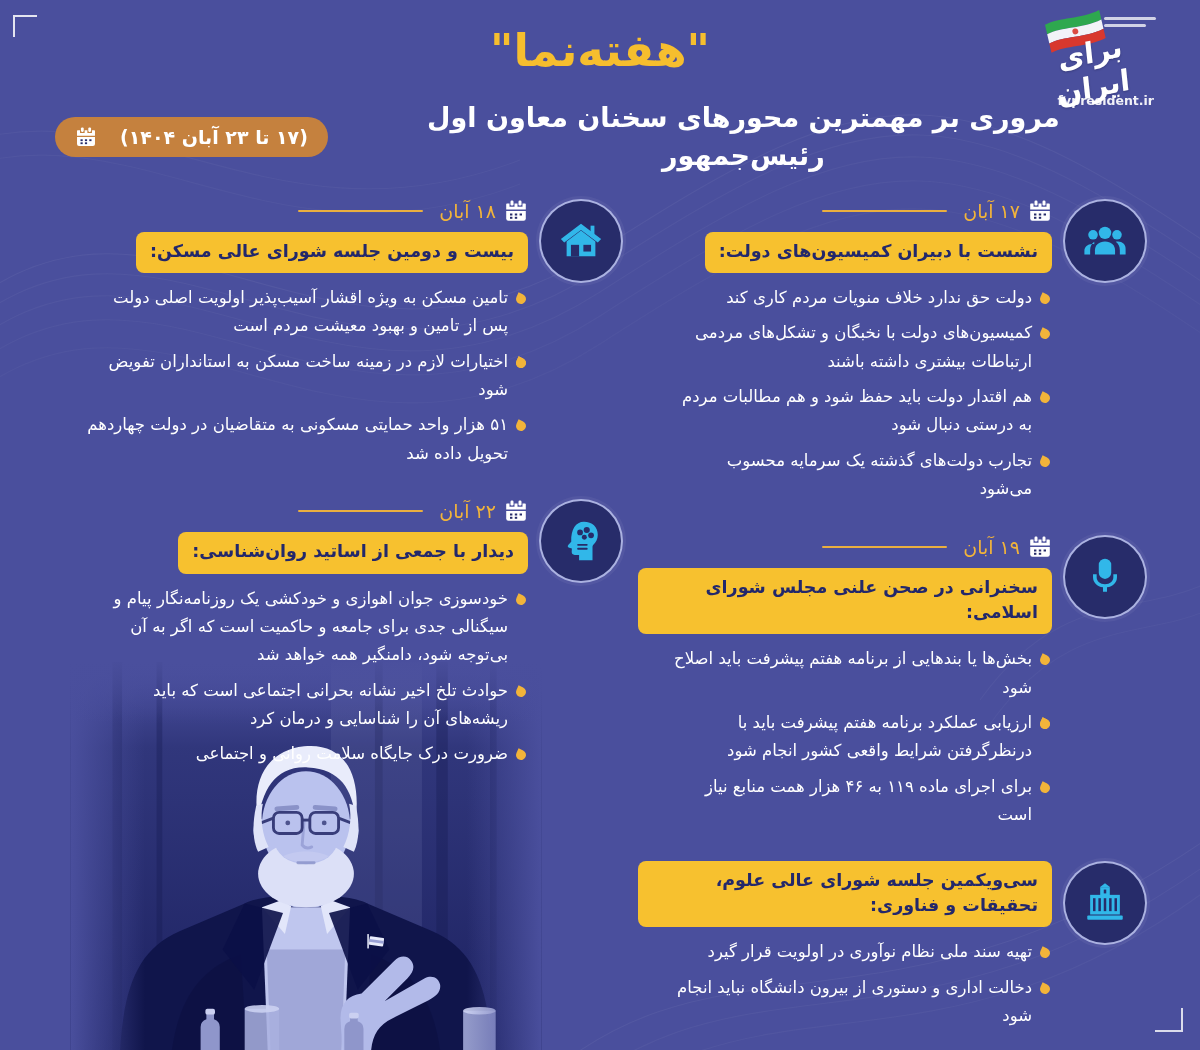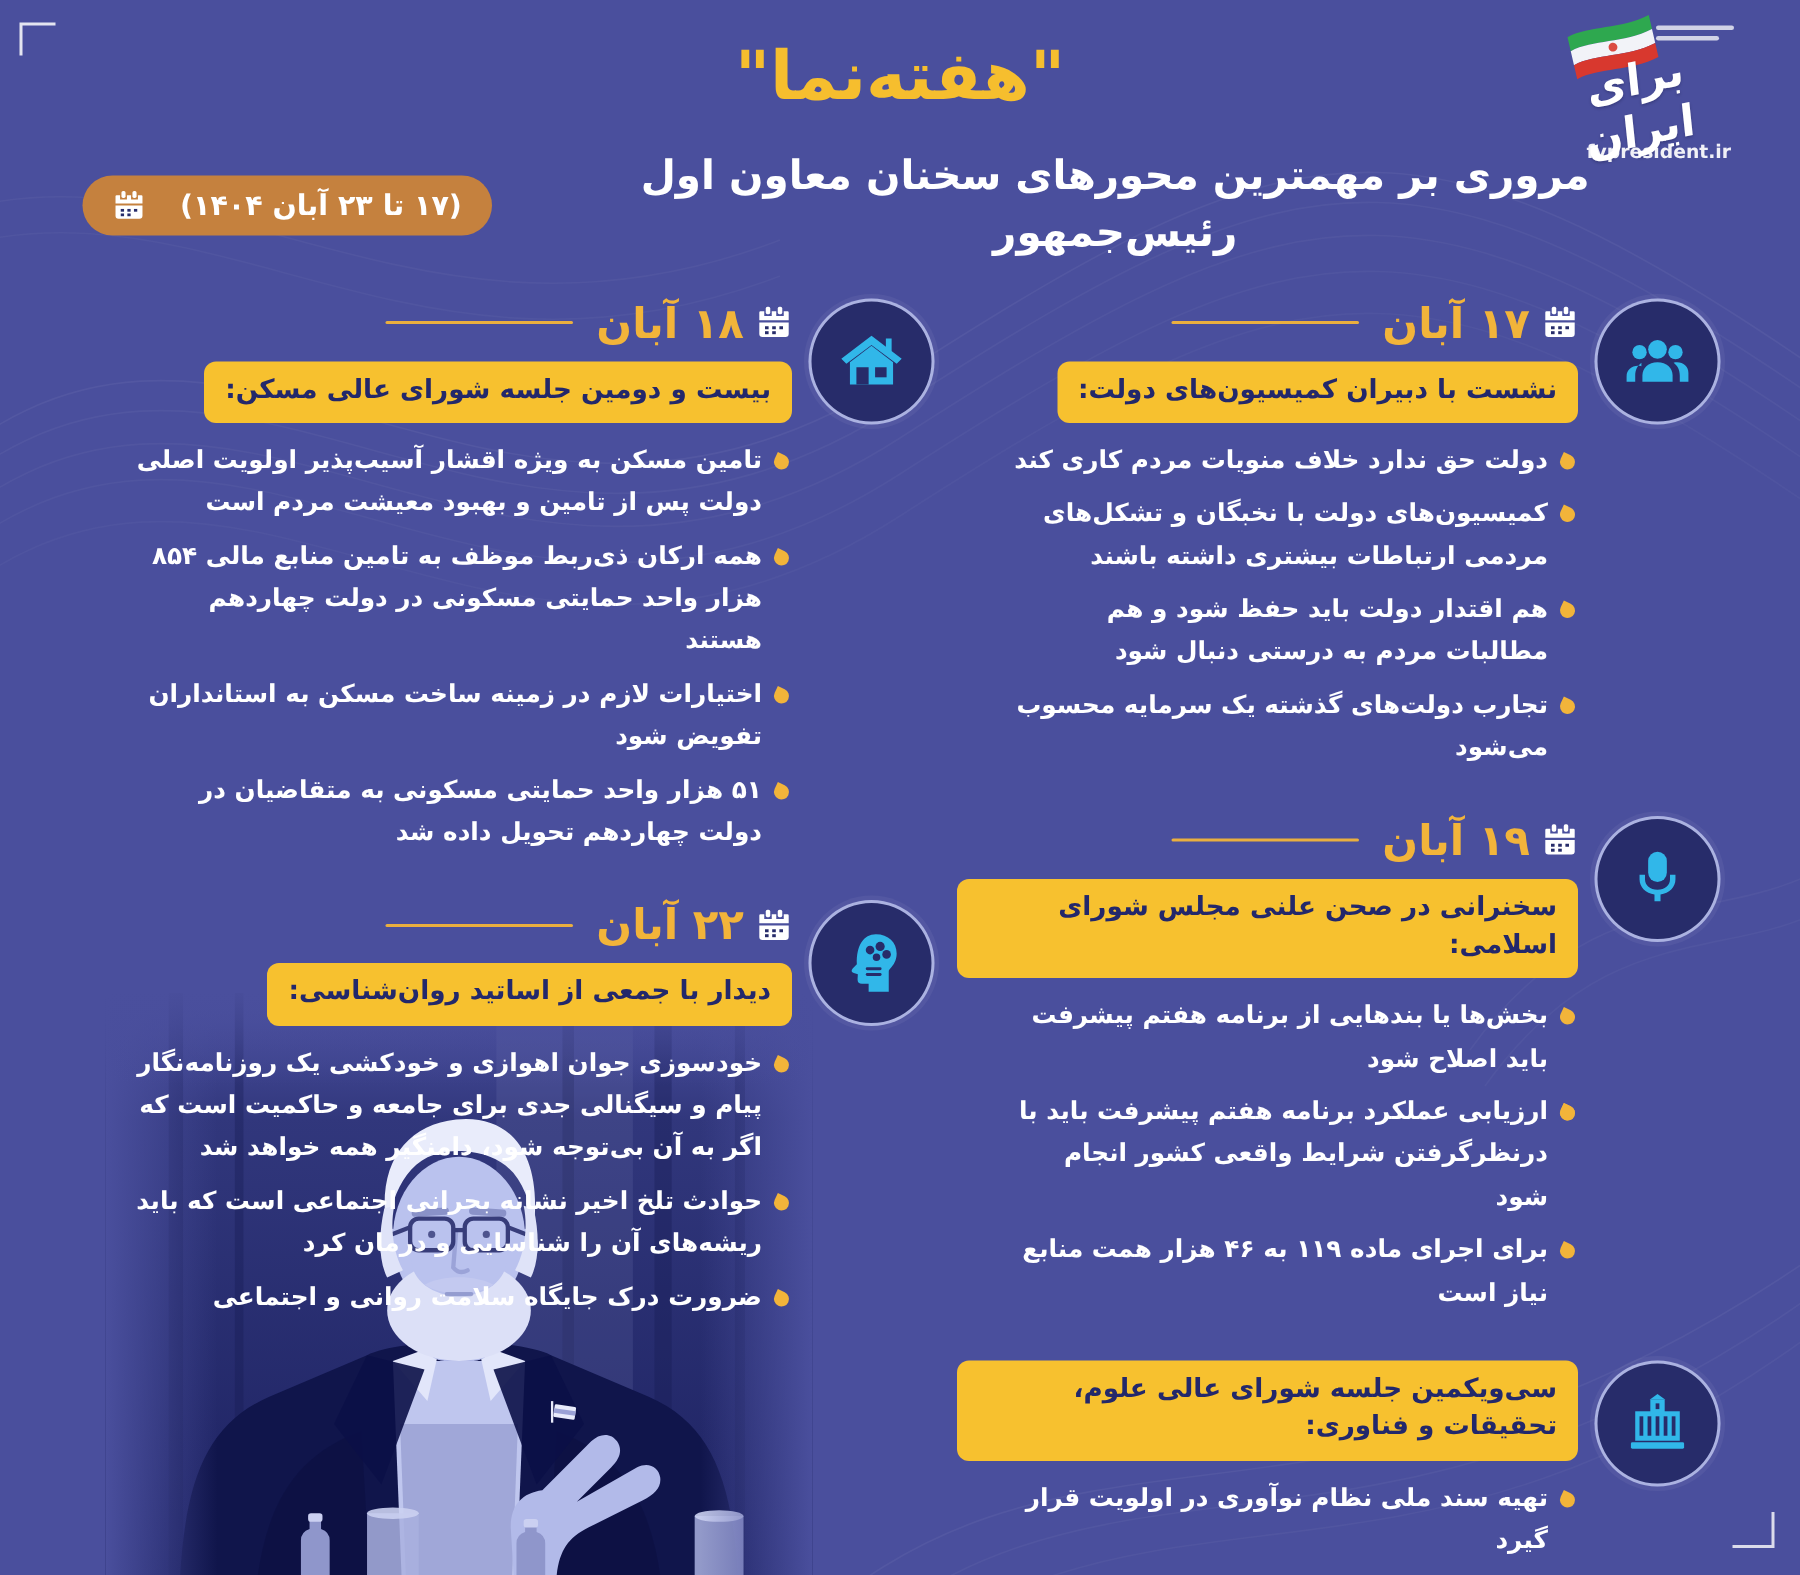--- a/index.html
+++ b/index.html
@@ -48,29 +48,29 @@
   .sec{display:flex;gap:8px;margin-bottom:24px;}
   .icon-col{flex:0 0 90px;display:flex;justify-content:center;padding-top:0;}
   .icon-circle{width:80px;height:80px;border-radius:50%;background:var(--icon-circle-navy,#272C6A);
     border:2px solid rgba(205,213,255,.8);box-shadow:0 0 0 3px rgba(255,255,255,.05);
     display:flex;align-items:center;justify-content:center;}
   .icon-circle svg{width:46px;height:46px;}
   .sec-content{flex:1;min-width:0;}
 
   .date-row{display:flex;align-items:center;gap:8px;margin-bottom:9px;}
   .date-row .cal{width:24px;height:24px;flex:0 0 24px;}
-  .date-text{color:var(--date-gold,#F2B43A);font-size:28px;font-weight:700;white-space:nowrap;}
+  .date-text{color:var(--date-gold,#F2B43A);font-size:19px;font-weight:400;white-space:nowrap;}
   .date-line{width:125px;height:2px;background:var(--date-gold,#F2B43A);border-radius:1px;margin-right:8px;opacity:.95;}
 
   .heading-pill{display:inline-block;background:var(--heading-pill-yellow,#F7C12F);
     color:var(--heading-text-navy,#23286B);font-size:17.5px;font-weight:700;
     padding:7px 14px 9px;border-radius:8px;margin-bottom:11px;line-height:1.45;text-align:right;}
 
   .bullets{list-style:none;margin:0;padding:0;}
-  .bullets li{position:relative;padding-right:20px;color:#fff;font-size:16.5px;font-weight:700;
+  .bullets li{position:relative;padding-right:20px;color:#fff;font-size:16.5px;font-weight:400;
     line-height:1.72;margin-bottom:7px;text-align:right;margin-left:36px;}
   .b-marker{position:absolute;right:2px;top:10px;width:10px;height:10px;
     background:var(--date-gold,#F2B43A);border-radius:0 55% 55% 55%;transform:rotate(25deg);}
 
   
   .portrait{position:absolute;left:44px;top:662px;width:524px;height:388px;z-index:1;}
   .portrait svg{width:100%;height:100%;display:block;}
 </style>
 </head>
 <body>
@@ -274,21 +274,21 @@
                     <rect x="10.8" y="14.5" width="2.4" height="2"></rect>
   <rect x="15.6" y="14.5" width="2.4" height="2"></rect>
                     <rect x="6" y="17.8" width="2.4" height="2"></rect>
   <rect x="10.8" y="17.8" width="2.4" height="2"></rect>
                   </g>
                 </svg></span>
               <span class="date-text">۱۸ آبان</span>
               <span class="date-line"></span>
             </div><div class="heading-pill">بیست و دومین جلسه شورای عالی مسکن:</div><ul class="bullets">
               <li><span class="b-marker"></span><span>تامین مسکن به ویژه اقشار آسیب‌پذیر اولویت اصلی دولت پس از تامین و بهبود معیشت مردم است</span></li>
-              <li><span class="b-marker"></span><span>همه ارکان ذی‌ربط موظف به تامین منابع مالی ۸۵۴ هزار واحد حمایتی مسکونی در دولت چهاردهم هستند</span></li>
+              <li><span class="b-marker"></span></li>
               <li><span class="b-marker"></span><span>اختیارات لازم در زمینه ساخت مسکن به استانداران تفویض شود</span></li>
               <li><span class="b-marker"></span><span>۵۱ هزار واحد حمایتی مسکونی به متقاضیان در دولت چهاردهم تحویل داده شد</span></li>
             </ul></div>
         </div>
         <div class="sec">
           <div class="icon-col">
             <div class="icon-circle">
               <svg viewBox="0 0 48 48">
     <path fill="#31B7E9" d="M27 4c8.8 0 14.5 5.6 14.5 13.4 0 4.6-1.9 7.8-4.6 10.6-.6.6-.9 1.2-.9 2V44h-14v-5.5h-4.6c-2 0-3.2-1.2-3.1-3.2l.2-3.4-2.8-.9c-1.7-.6-2-1.9-.8-3.2l2.9-3C13.3 12 18.6 4 27 4z"></path>
     <g fill="#272C6A">

